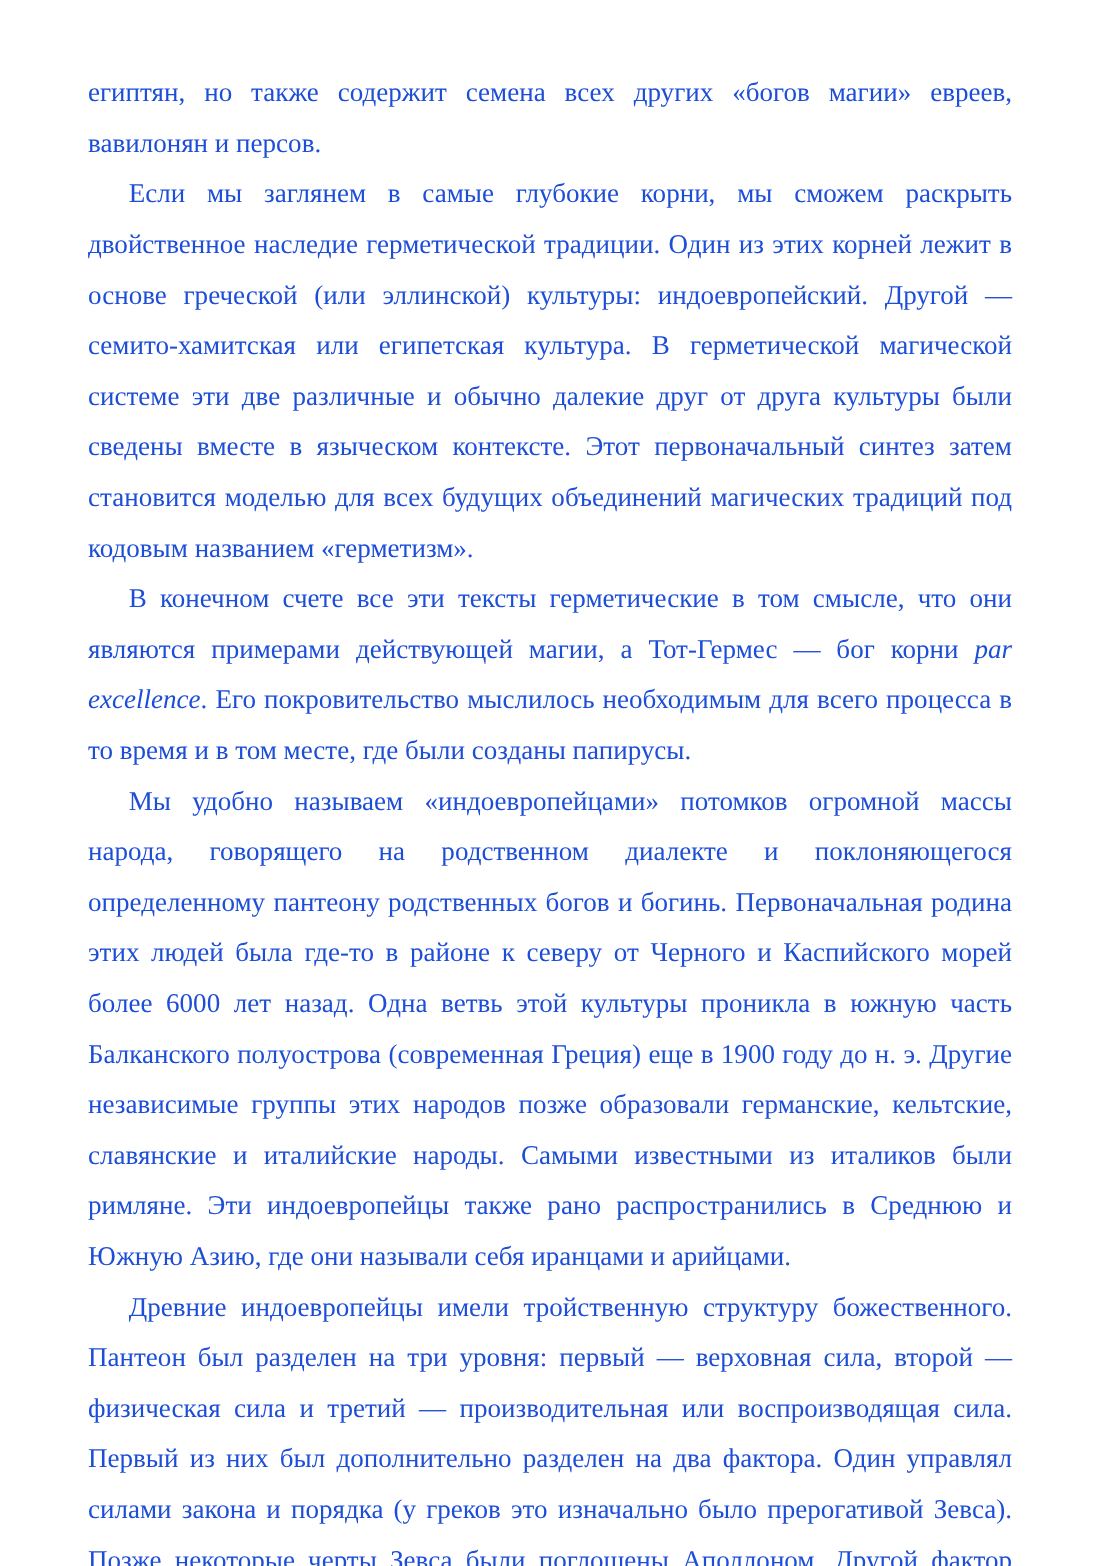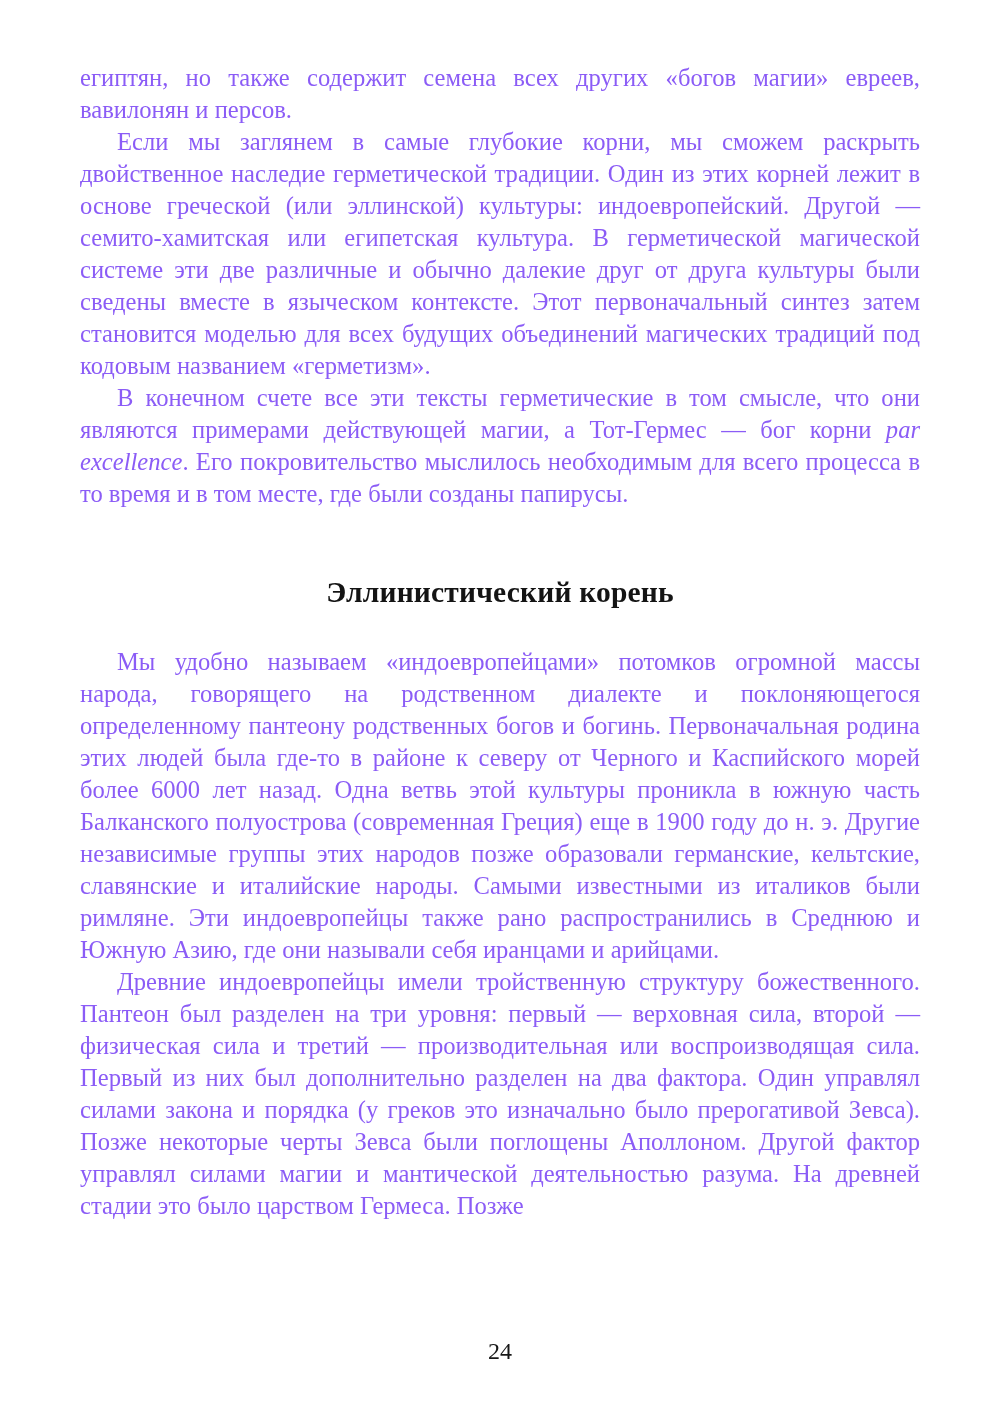--- a/index.html
+++ b/index.html
@@ -20,22 +20,22 @@
   .text-column {
     position: absolute;
     left: 80px;
     top: 62px;
     width: 840px;
   }
   p.body-par {
     margin: 0;
     font-family: "Liberation Serif", "DejaVu Serif", serif;
     font-size: 24.6px;
-    line-height: 32px;
-    color: #8b5cf6;
+    line-height: 46px;
+    color: #1d4ed8;
     text-align: justify;
     text-justify: inter-word;
     hyphens: manual;
     -webkit-hyphens: manual;
     text-indent: 0;
   }
   p.indented {
     text-indent: 37px;
   }
   p.body-par em {
@@ -72,25 +72,21 @@
 <div class="page">
 
   <div class="text-column">
 
     <p class="body-par">египтян, но также содержит семена всех других «богов магии» евреев, вавилонян и персов.</p>
 
     <p class="body-par indented">Если мы заглянем в самые глубокие корни, мы сможем раскрыть двойственное наследие герметической традиции. Один из этих корней лежит в основе греческой (или эллинской) культуры: индоевропейский. Другой — семито-хамитская или египетская культура. В герметической магической системе эти две различные и обычно далекие друг от друга культуры были сведены вместе в языческом контексте. Этот первоначальный синтез затем становится моделью для всех будущих объединений магических традиций под кодовым названием «герметизм».</p>
 
     <p class="body-par indented"><span>В конечном счете все эти тексты герметические в том смысле, что они являются примерами действующей магии, а Тот-Гермес — бог корни </span><em>par excellence</em><span>. Его покровительство мыслилось необходимым для всего процесса в то время и в том месте, где были созданы папирусы.</span></p>
 
-    <div class="heading-block">
-      <h2 class="section-heading">Эллинистический корень</h2>
-    </div>
 
     <p class="body-par indented">Мы удобно называем «индоевропейцами» потомков огромной массы народа, говорящего на родственном диалекте и поклоняющегося определенному пантеону родственных богов и богинь. Первоначальная родина этих людей была где-то в районе к северу от Черного и Каспийского морей более 6000 лет назад. Одна ветвь этой культуры проникла в южную часть Балканского полуострова (современная Греция) еще в 1900 году до н. э. Другие независимые группы этих народов позже образовали германские, кельтские, славянские и италийские народы. Самыми известными из италиков были римляне. Эти индоевропейцы также рано распространились в Среднюю и Южную Азию, где они называли себя иранцами и арийцами.</p>
 
     <p class="body-par indented">Древние индоевропейцы имели тройственную структуру божественного. Пантеон был разделен на три уровня: первый — верховная сила, второй — физическая сила и третий — производительная или воспроизводящая сила. Первый из них был дополнительно разделен на два фактора. Один управлял силами закона и порядка (у греков это изначально было прерогативой Зевса). Позже некоторые черты Зевса были поглощены Аполлоном. Другой фактор управлял силами магии и мантической деятельностью разума. На древней стадии это было царством Гермеса. Позже</p>
 
   </div>
 
-  <div class="folio">24</div>
 
 </div>
 
 </body></html>

